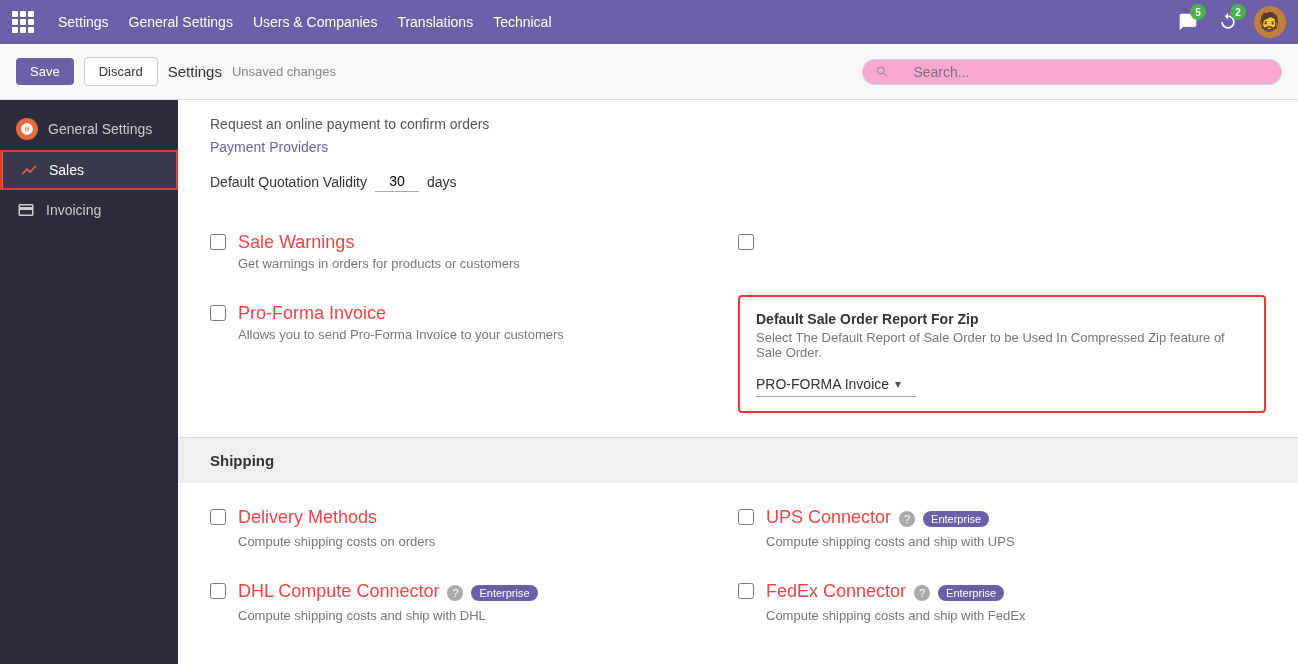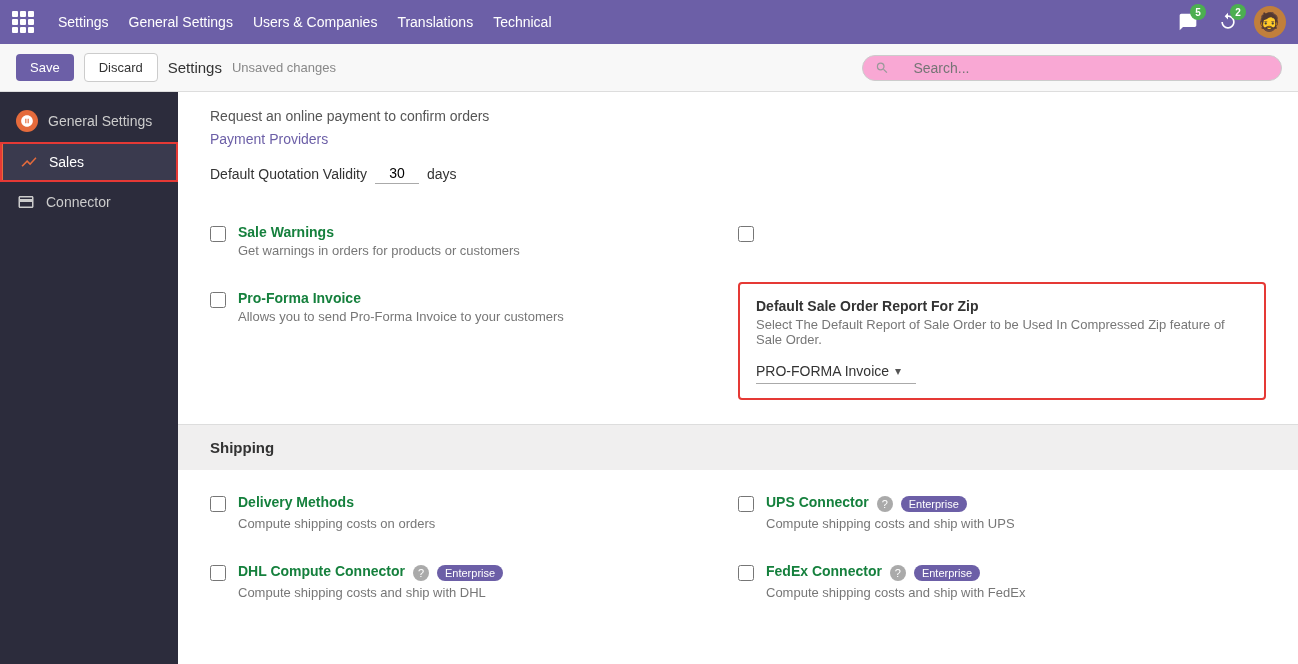--- a/index.html
+++ b/index.html
@@ -74,21 +74,21 @@
       cursor: pointer;
       display: flex;
       align-items: center;
       justify-content: center;
       font-size: 18px;
     }
 
     
     .toolbar {
       background: #f8f8f8;
-      height: 48px;
+      height: 56px;
       display: flex;
       align-items: center;
       padding: 0 16px;
       gap: 10px;
       border-bottom: 1px solid #ddd;
     }
     .btn-save {
       background: #6c5fa7;
       color: white;
       border: none;
@@ -236,23 +236,23 @@
     .setting-item + .setting-item { border-top: none; }
     .setting-checkbox {
       width: 16px;
       height: 16px;
       margin-top: 2px;
       flex-shrink: 0;
       cursor: pointer;
     }
     .setting-content {}
     .setting-title {
-      font-size: 14px;
-      font-weight: 700;
-      color: #15803d;
+      font-size: 18px;
+      font-weight: 400;
+      color: #ef4444;
       margin-bottom: 3px;
     }
     .setting-desc {
       font-size: 13px;
       color: #777;
     }
 
     
     .highlighted-box {
       border: 2px solid #e53935;
@@ -394,21 +394,21 @@
           </svg>
       </div>
       <span>Sales</span>
     </div>
     <div class="sidebar-item">
       <div class="sidebar-icon">
         <svg width="18" height="18" viewBox="0 0 24 24" fill="#ccc">
             <path d="M20 4H4c-1.11 0-2 .89-2 2v12c0 1.11.89 2 2 2h16c1.11 0 2-.89 2-2V6c0-1.11-.89-2-2-2zm0 14H4v-6h16v6zm0-10H4V6h16v2z"></path>
           </svg>
       </div>
-      <span>Connector</span>
+      <span>Invoicing</span>
     </div>
   </aside>
 
   <div class="content-area">
 
     <div class="settings-section">
       <p class="online-payment-text">Request an online payment to confirm orders</p>
       <a class="payment-providers-link">Payment Providers</a>
 
       

